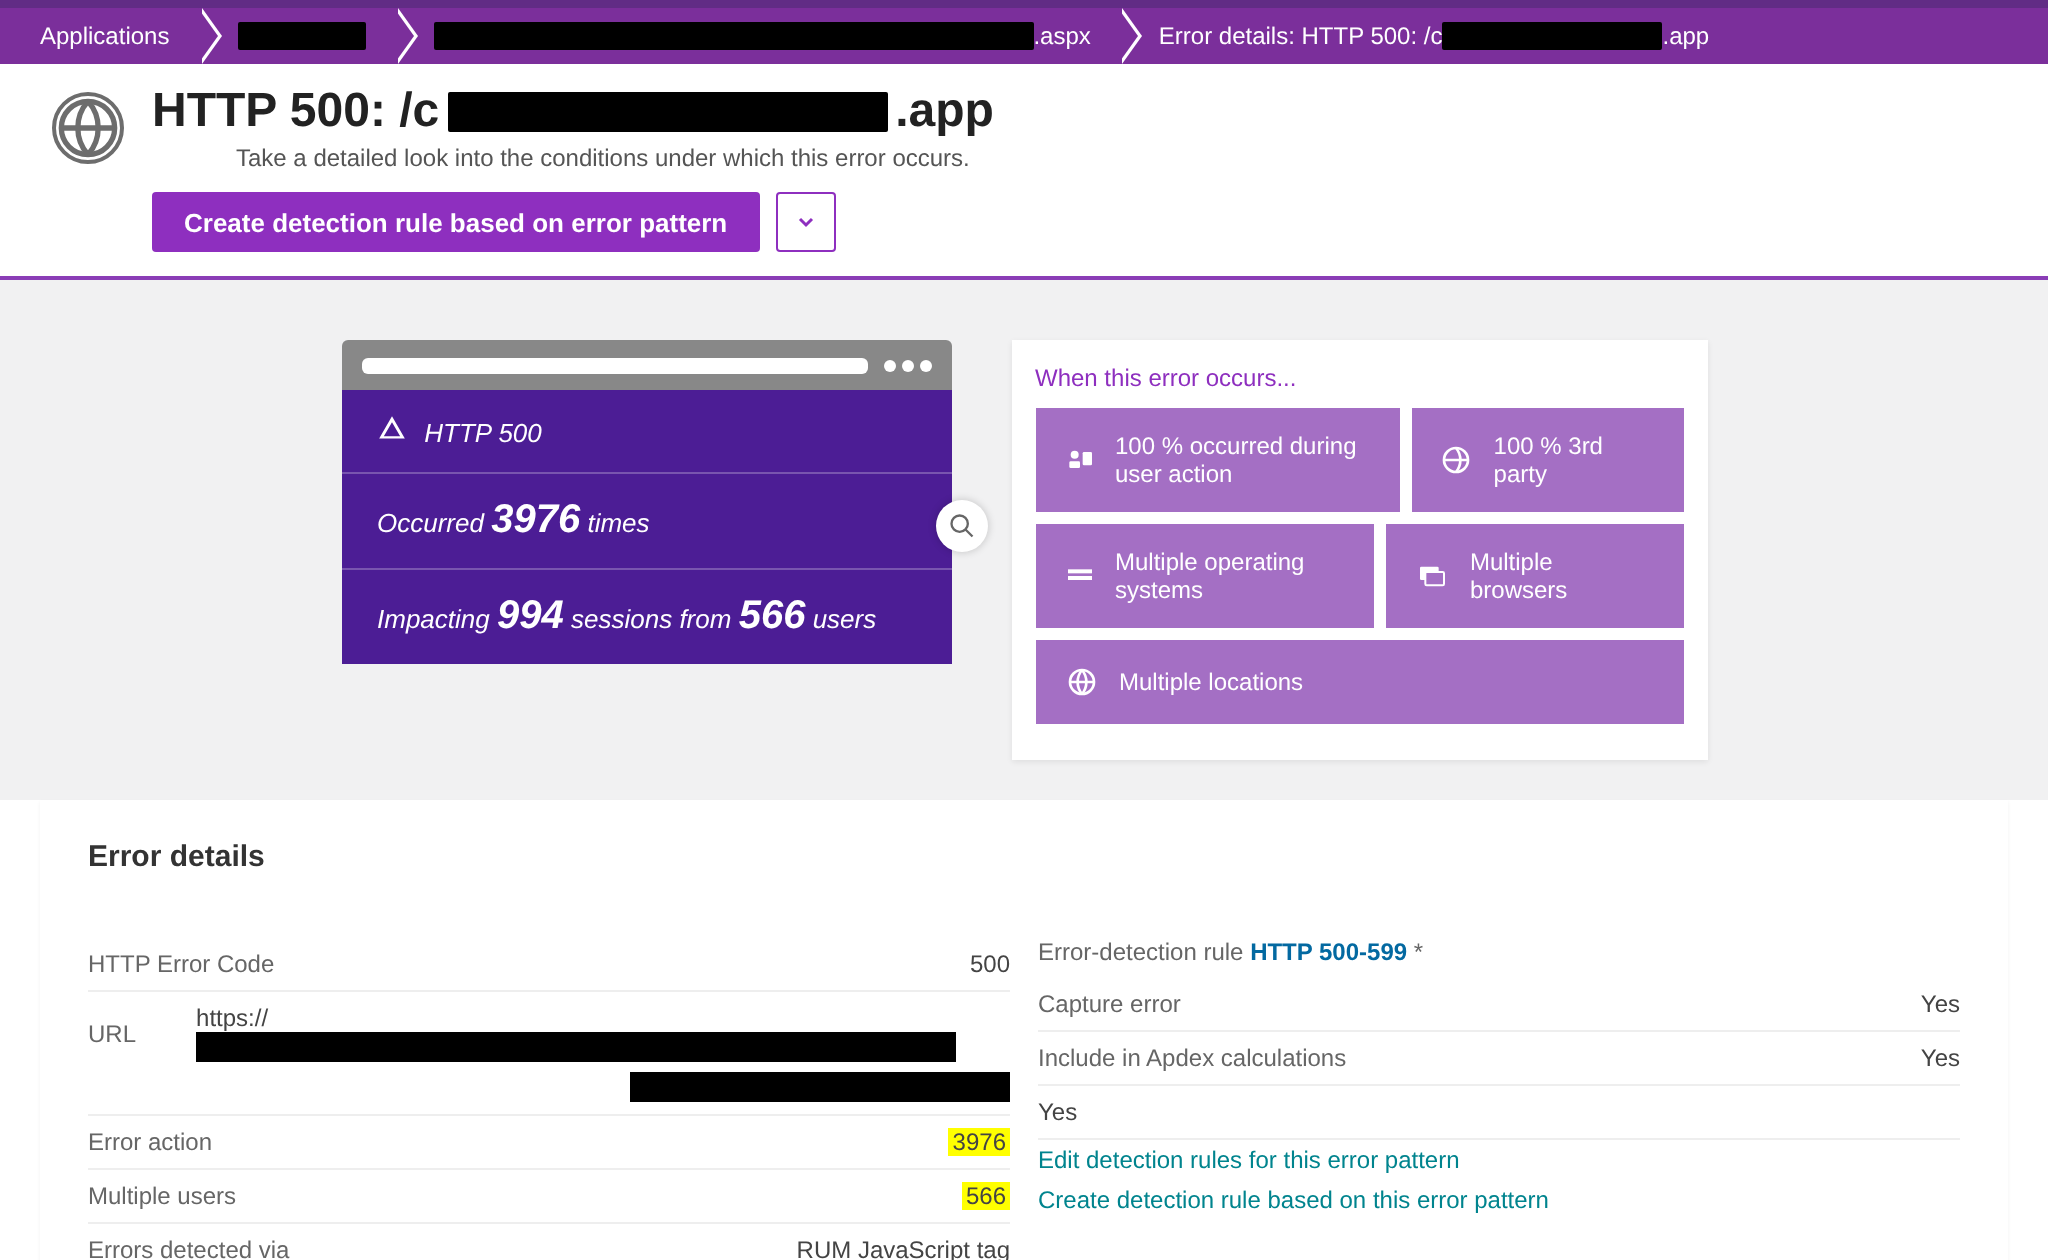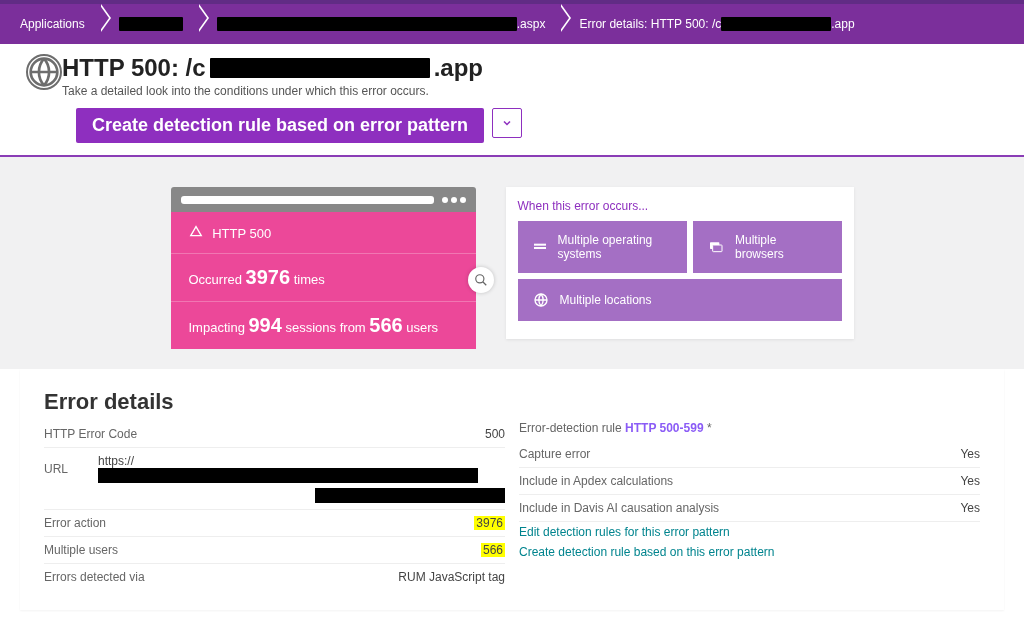--- a/index.html
+++ b/index.html
@@ -1,65 +1,65 @@
 <!DOCTYPE html>
 <html><head>
 <meta charset="utf-8">
 <style>
   * { box-sizing: border-box; margin: 0; padding: 0; }
   body { font-family: -apple-system, BlinkMacSystemFont, "Segoe UI", Arial, sans-serif; font-size: 13px; color: #333; background: #fff; }
   
   .topbar { background: #612c85; height: 4px; }
   
-  .breadcrumb { background: #7b2f9b; display: flex; height: 40px; align-items: stretch; color: #fff; font-size: 12px; }
+  .breadcrumb { background: #7b2f9b; display: flex; height: 28px; align-items: stretch; color: #fff; font-size: 12px; }
   .crumb { position: relative; display: flex; align-items: center; padding: 0 14px 0 20px; background: #7b2f9b; }
   .crumb::after { content: ""; position: absolute; right: -10px; top: 0; width: 0; height: 0; border-top: 14px solid transparent; border-bottom: 14px solid transparent; border-left: 10px solid #7b2f9b; z-index: 2; }
   .crumb::before { content: ""; position: absolute; right: -12px; top: 0; width: 0; height: 0; border-top: 14px solid transparent; border-bottom: 14px solid transparent; border-left: 10px solid #fff; z-index: 1; }
   .crumb.last::after, .crumb.last::before { display: none; }
   .redact { display: inline-block; background: #000; height: 14px; border-radius: 1px; }
   
   .hero { padding: 10px 26px 12px 26px; border-bottom: 2px solid #8a3db6; }
-  .hero-row { display: flex; }
+  .hero-row { display: flex; align-items: center; gap: 14px; }
   .hero-icon { width: 36px; height: 36px; border: 2px solid #6d6d6d; border-radius: 50%; display:flex; align-items:center; justify-content:center; color:#6d6d6d; flex-shrink:0; }
   .hero-icon svg { width: 32px; height: 32px; }
   .hero-title { font-size: 24px; font-weight: 600; color: #222; display:flex; align-items:center; gap:4px; }
-  .hero-sub { font-size: 12px; color: #555; margin-top: 2px; }
+  .hero-sub { font-size: 12px; color: #555; margin-top: 2px; margin-left: 42px; }
   .hero-actions { display:flex; gap:8px; margin-top: 10px; margin-left: 50px; }
-  .btn-primary { background: #8e2fbf; color: #fff; border: none; padding: 7px 16px; font-size: 18px; font-weight: 600; border-radius: 2px; cursor:pointer; }
+  .btn-primary { background: #8e2fbf; color: #fff; border: none; padding: 7px 16px; font-size: 13px; font-weight: 600; border-radius: 2px; cursor:pointer; }
   .btn-chevron { background: #fff; border: 1px solid #8e2fbf; color: #8e2fbf; width: 30px; height: 30px; border-radius: 2px; cursor:pointer; display:flex; align-items:center; justify-content:center; }
   
   .canvas { background: #f1f1f2; padding: 30px 20px 20px 20px; display:flex; gap: 30px; align-items:flex-start; justify-content:center; }
   
   .widget-wrap { position: relative; }
   .browser-top { background: #888; height: 25px; border-radius: 3px 3px 0 0; display:flex; align-items:center; padding: 0 10px; gap:8px; width: 305px; }
   .addr { background:#fff; height:8px; flex:1; border-radius:3px; }
   .dots { display:flex; gap:3px; }
   .dot { width:6px; height:6px; background:#fff; border-radius:50%; }
-  .purple-card { background: #ec4899; color: #fff; width: 305px; padding: 0; }
+  .purple-card { background: #4c1d95; color: #fff; width: 305px; padding: 0; font-style: italic; }
   .pc-sec { padding: 12px 18px; border-bottom: 1px solid rgba(255,255,255,0.25); font-size: 13px; }
   .pc-sec:last-child { border-bottom: none; }
   .pc-big { font-size: 20px; font-weight: 600; }
   .mag { position:absolute; right:-18px; top:80px; width:26px; height:26px; background:#fff; border-radius:50%; box-shadow:0 0 4px rgba(0,0,0,.2); display:flex; align-items:center; justify-content:center; color:#666; }
   
   .occurs-panel { background:#fff; padding: 12px; width: 348px; box-shadow: 0 1px 3px rgba(0,0,0,.08); }
   .occurs-title { color: #8e2fbf; font-size: 12px; margin-bottom: 8px; }
   .tile-row { display:flex; gap:6px; margin-bottom:6px; }
   .tile { background: #a46fc4; color:#fff; padding: 12px 14px; font-size: 12px; display:flex; align-items:center; gap:10px; flex:1; }
   .tile-icon { width:18px; height:18px; display:flex; align-items:center; justify-content:center; }
   
   .details-panel { background:#fff; margin: 0 20px 20px 20px; padding: 20px 24px; box-shadow: 0 1px 2px rgba(0,0,0,.05);}
-  .details-title { font-size: 22px; font-weight:600; margin-bottom: 6px; }
+  .details-title { font-size: 15px; font-weight:600; margin-bottom: 32px; }
   .cols { display:flex; gap: 14px; }
   .col { flex:1; }
   .row { display:flex; justify-content:space-between; padding: 6px 0; border-bottom: 1px solid #eee; font-size: 12px; color:#444; align-items:center;}
   .row.last { border-bottom: none; }
   .hl { background: #ffff00; padding: 0 2px; }
   .row-label { color:#666; }
   .rule-title { font-size:12px; color:#666; margin-bottom:6px; }
-  .rule-title b { color:#8b5cf6; }
+  .rule-title b { color:#0369a1; }
   .link { color: #00848e; font-size: 12px; padding: 3px 0; display:block; cursor:pointer; }
   .url-redact { display:inline-block; background:#000; height:15px; width: 380px; vertical-align:middle;}
 </style>
 </head>
 <body>
 
 <div class="topbar"></div>
 
 <div class="breadcrumb">
   <div class="crumb">
@@ -143,20 +143,41 @@
         </svg>
     </div>
   </div>
 
   <div class="occurs-panel">
     <div class="occurs-title">When this error occurs...</div>
     <div class="tile-row">
       <div class="tile">
         <span class="tile-icon">
             <svg width="16" height="16" viewBox="0 0 24 24" fill="#fff">
+              <circle cx="8" cy="8" r="3"></circle>
+              <rect x="4" y="13" width="8" height="5" rx="1"></rect>
+              <rect x="14" y="6" width="7" height="10" rx="1"></rect>
+            </svg>
+          </span>
+        <span>100 % occurred during user action</span>
+      </div>
+      <div class="tile" style="flex:0.7">
+        <span class="tile-icon">
+            <svg width="16" height="16" viewBox="0 0 24 24" fill="none" stroke="#fff" stroke-width="2">
+              <circle cx="12" cy="12" r="9"></circle>
+              <path d="M3 12h18M12 3a14 14 0 010 18"></path>
+            </svg>
+          </span>
+        <span>100 % 3rd party</span>
+      </div>
+    </div>
+    <div class="tile-row">
+      <div class="tile">
+        <span class="tile-icon">
+            <svg width="16" height="16" viewBox="0 0 24 24" fill="#fff">
               <rect x="3" y="7" width="18" height="3"></rect>
               <rect x="3" y="12" width="18" height="3"></rect>
             </svg>
           </span>
         <span>Multiple operating systems</span>
       </div>
       <div class="tile" style="flex:0.85">
         <span class="tile-icon">
             <svg width="16" height="16" viewBox="0 0 24 24" fill="#fff">
               <rect x="3" y="5" width="14" height="10" rx="1"></rect>
@@ -216,20 +237,19 @@
       </div>
       <div class="row">
         <span class="row-label">Capture error</span>
         <span>Yes</span>
       </div>
       <div class="row">
         <span class="row-label">Include in Apdex calculations</span>
         <span>Yes</span>
       </div>
       <div class="row">
-        <span class="row-label">Include in Davis AI causation analysis</span>
         <span>Yes</span>
       </div>
       <a class="link">Edit detection rules for this error pattern</a>
       <a class="link">Create detection rule based on this error pattern</a>
     </div>
   </div>
 </div>
 
 </body></html>

